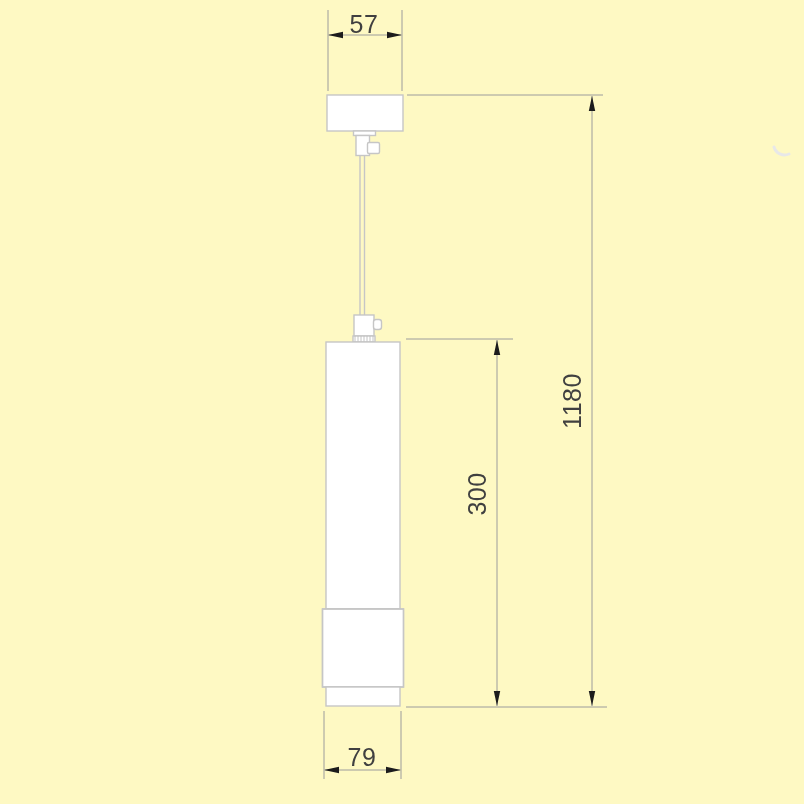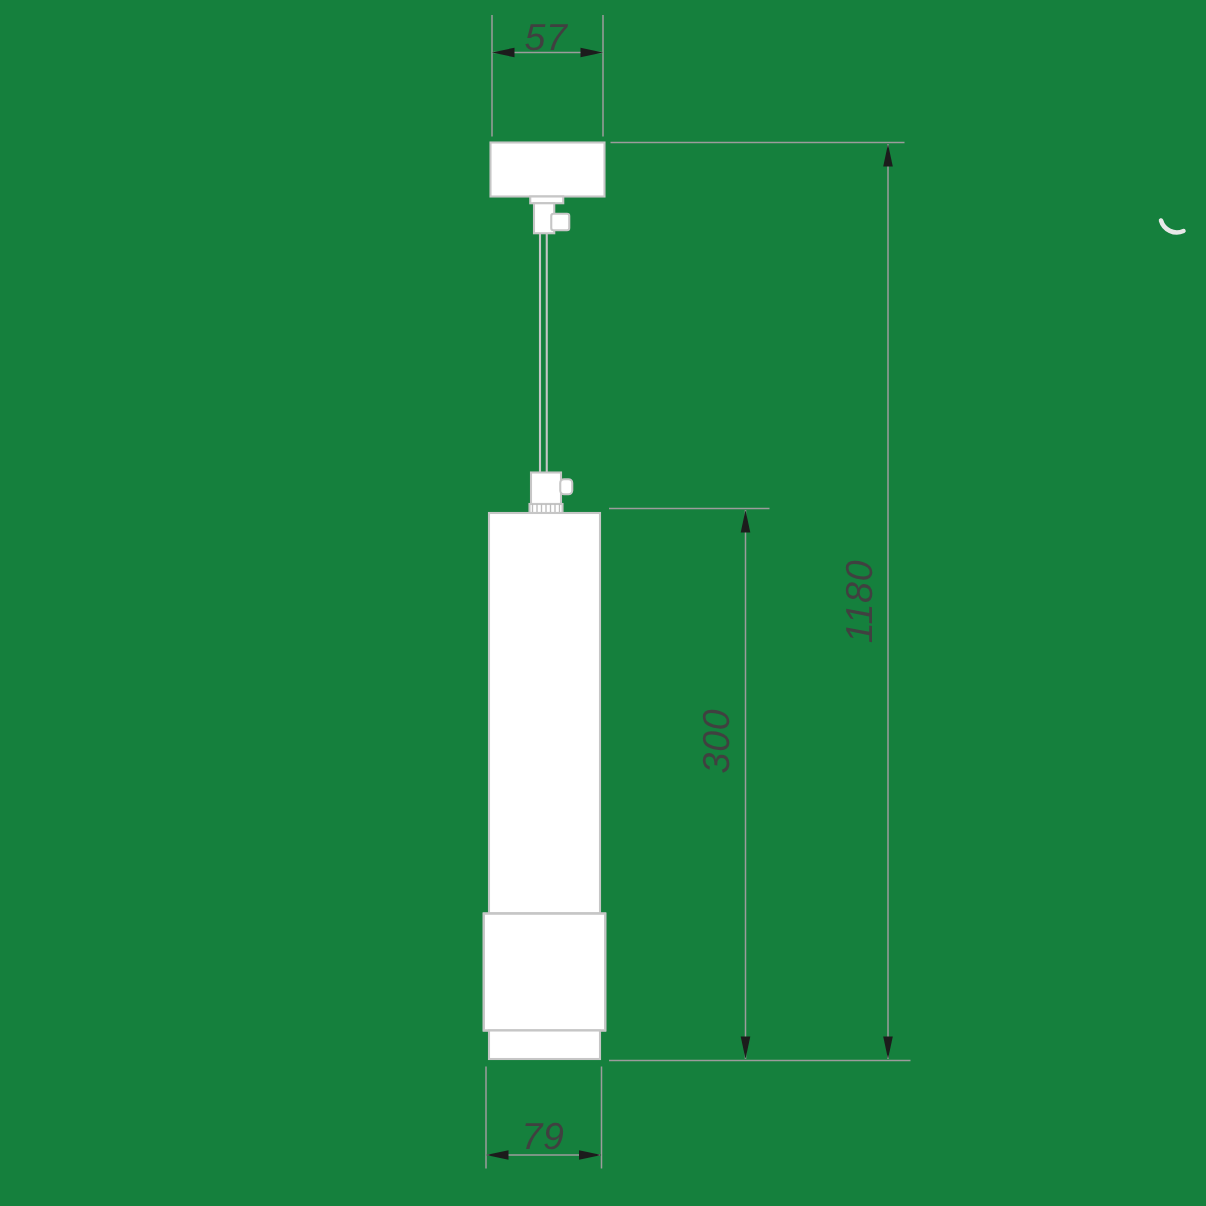--- a/index.html
+++ b/index.html
@@ -4,23 +4,22 @@
 <style>
   html, body {
     margin: 0;
     padding: 0;
     background: #ffffff;
   }
   .canvas-wrap {
     position: relative;
     width: 804px;
     height: 804px;
-    background: #15803d;
+    background: #fef9c3;
     overflow: hidden;
-    font-style: italic;
   }
   svg { display: block; }
 
   
   .fixture {
     stroke: #c6c6c6;
     stroke-width: 1.4;
     fill: #ffffff;
   }
   .fixture-line {

